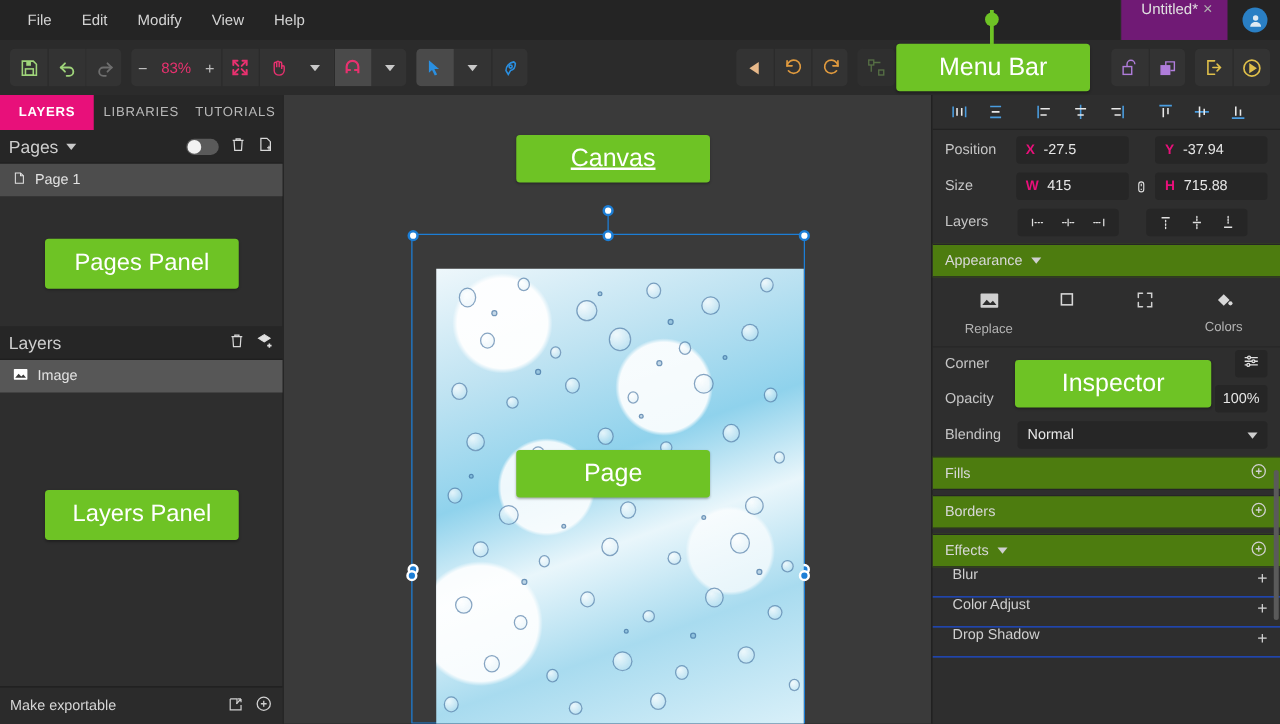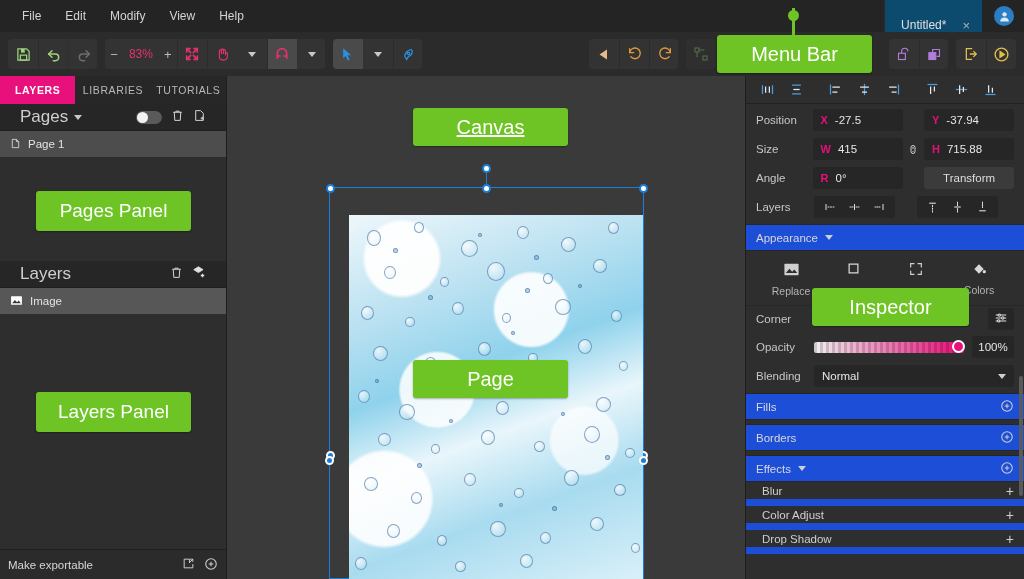--- a/index.html
+++ b/index.html
@@ -20,22 +20,22 @@
   }
   .menu-items { display: flex; align-items: center; padding-left: 12px; gap: 4px; }
   .menu-item {
     color: #d4d4d4; font-size: 12px; padding: 4px 10px; border-radius: 2px;
     white-space: nowrap;
   }
   .menubar-right {
     margin-left: auto; display: flex; align-items: center; height: 32px;
   }
   .doc-tab {
-    display: flex; align-items: flex-end; gap: 16px;
-    background: #0c4a6e; height: 32px; padding: 0 12px 0 16px;
+    display: flex; align-items: flex-start; gap: 4px;
+    background: #701a75; height: 32px; padding: 0 12px 0 16px;
     color: #e0e0e0; font-size: 12px; border-left: 1px solid #2b2b2b;
   }
   .tab-close { color: #b0b0b0; font-size: 13px; line-height: 1; }
   .avatar-wrap { padding: 0 10px 0 12px; display:flex; align-items:center; }
   .avatar {
     width: 20px; height: 20px; border-radius: 50%;
     background: #2a7fc4; display: flex; align-items: center; justify-content: center;
   }
 
   
@@ -67,21 +67,21 @@
     display: flex; flex-direction: column;
   }
   .ltabs { display: flex; height: 28px; background: #272727; }
   .ltab {
     flex: 1; display: flex; align-items: center; justify-content: center;
     font-size: 10.5px; letter-spacing: 0.6px; color: #b9b9b9;
   }
   .ltab.active { background: #e8107a; color: #ffffff; font-weight: bold; }
   .lheader {
     height: 27px; background: #262626; display: flex; align-items: center;
-    padding: 0 20px; gap: 6px; color: #cfcfcf; font-size: 17px;
+    padding: 0 7px; gap: 6px; color: #cfcfcf; font-size: 14px;
     border-bottom: 1px solid #1f1f1f;
   }
   .hicons { display: flex; align-items: center; gap: 9px; margin-left: auto; }
   .toggle-pill {
     width: 26px; height: 13px; border-radius: 7px; background: #5a5a5a;
     position: relative;
   }
   .toggle-pill::after {
     content: ""; position: absolute; left: 1px; top: 1px;
     width: 11px; height: 11px; border-radius: 50%; background: #f2f2f2;
@@ -178,21 +178,21 @@
     color: #dedede; font-size: 11.5px;
   }
   .anchor-grp {
     background: #262626; border-radius: 3px; height: 22px;
     display: flex; align-items: center; padding: 0 3px;
   }
   .anchor-grp .abtn { width: 25px; height: 20px; }
   .sec-header {
     height: 27px; display: flex; align-items: center; padding: 0 10px;
     gap: 7px; border-top: 1px solid #262626; border-bottom: 1px solid #262626;
-    background: #1d4ed8; color: #d8d8d8; font-size: 11.5px; margin-top: 4px;
+    background: #4d7c0f; color: #d8d8d8; font-size: 11.5px; margin-top: 4px;
   }
   .sec-header .plus { margin-left: auto; }
   .tri-down { width: 0; height: 0; border-left: 4.5px solid transparent;
               border-right: 4.5px solid transparent; border-top: 5.5px solid #cfcfcf; }
   .app-icons {
     display: flex; padding: 10px 14px 4px; justify-content: space-between;
   }
   .app-item {
     display: flex; flex-direction: column; align-items: center; gap: 5px;
     width: 62px; color: #b4b4b4; font-size: 10.5px;
@@ -221,22 +221,22 @@
     background: #262626; border-radius: 3px; height: 22px; flex: 1;
     display: flex; align-items: center; padding: 0 8px; color: #e6e6e6;
   }
   .select .tri-down { margin-left: auto; }
   .sync-btn {
     background: #2e2e2e; border: 1px solid #3d3d3d; border-radius: 3px;
     height: 22px; width: 52px; display: flex; align-items: center;
     justify-content: center; color: #7a7a7a; font-size: 11.5px;
   }
   .sub-row {
-    height: 24px; display: flex; align-items: center; padding: 0 10px 0 16px;
-    color: #cfcfcf; font-size: 11.5px; border-bottom: 7px solid #1d4ed8;
+    height: 24px; display: flex; padding: 0 10px 0 16px;
+    color: #cfcfcf; font-size: 11.5px; border-bottom: 1px solid #1d4ed8;
   }
   .sub-row .plus-sm { margin-left: auto; color: #cfcfcf; font-size: 14px; }
   .scroll-thumb {
     position: absolute; right: 1px; top: 300px; width: 4px; height: 120px;
     background: #5a5a5a; border-radius: 2px;
   }
 
   
   .anno {
     position: absolute; background: #6ec325;
@@ -670,29 +670,20 @@
           <rect x="8" y="4" width="8" height="16" rx="4"></rect>
             <path d="M12 7v4M12 15v2"></path>
         </svg>
       </div>
       <div class="field f-w">
         <span class="field-axis">H</span>
         <span>715.88</span>
       </div>
     </div>
 
-    <div class="prop-row">
-      <div class="prop-label">Angle</div>
-      <div class="field f-w">
-        <span class="field-axis">R</span>
-        <span>0°</span>
-      </div>
-      <div class="link-icon"></div>
-      <div class="btn-flat">Transform</div>
-    </div>
 
     <div class="prop-row">
       <div class="prop-label">Layers</div>
       <div class="anchor-grp">
         <div class="abtn">
           <svg width="15" height="12" viewBox="0 0 24 24" fill="none" stroke="#e0e0e0" stroke-width="2">
             <path d="M5 6v12"></path>
               <path d="M9 12h2M14 12h2M19 12h2" stroke-linecap="round"></path>
           </svg>
         </div>

